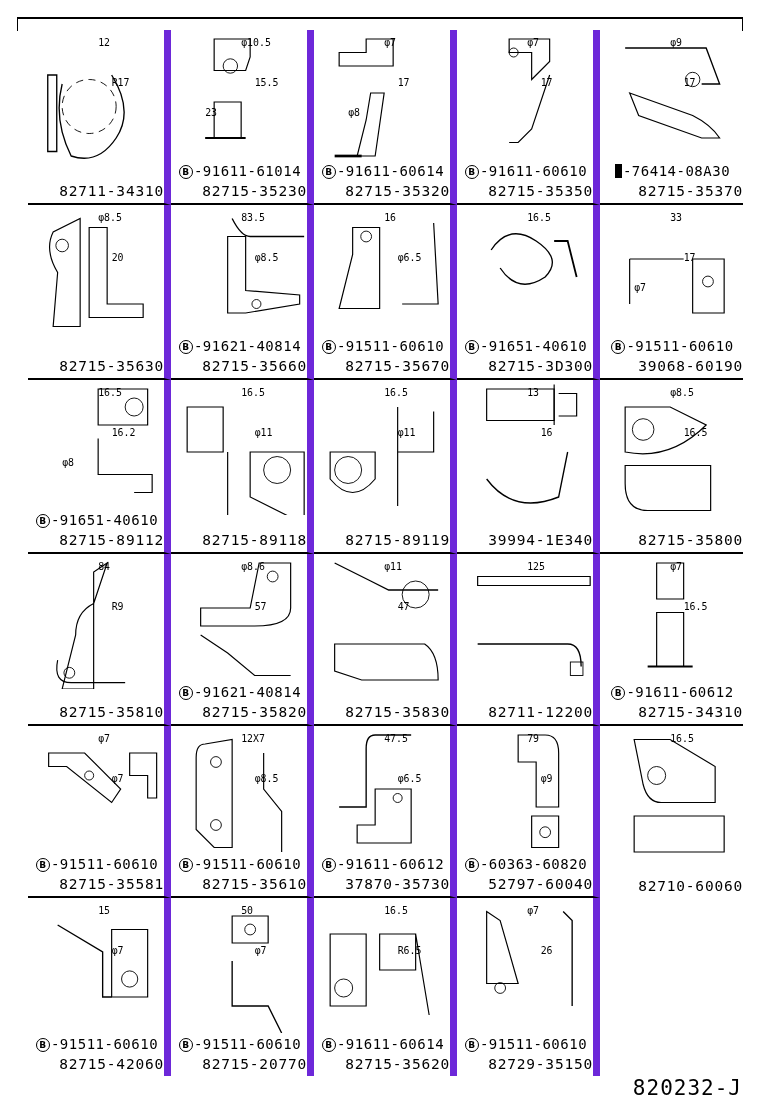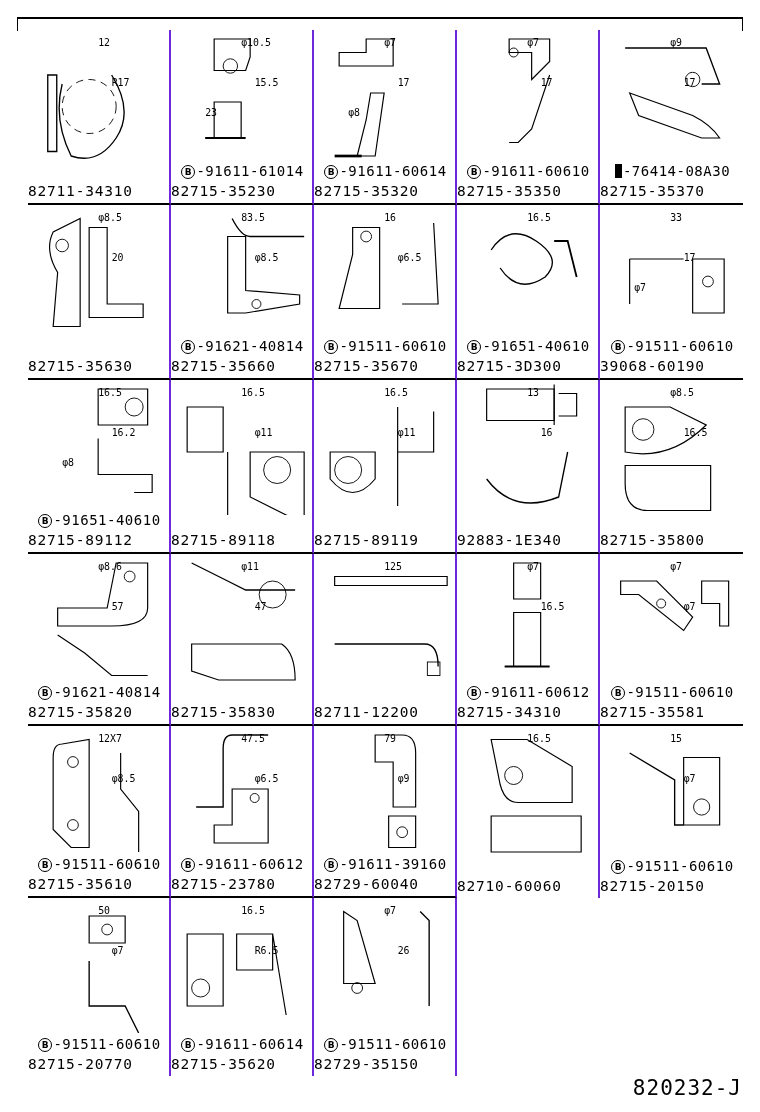--- a/index.html
+++ b/index.html
@@ -1,28 +1,28 @@
 <!DOCTYPE html>
 <html><head>
 <meta charset="utf-8">
 <style>
   html,body{margin:0;padding:0;background:#fff;}
   body{width:760px;height:1112px;position:relative;overflow:hidden;font-family:"DejaVu Sans Mono","Liberation Mono",monospace;color:#000;}
   .frame-top{position:absolute;left:17px;top:17px;width:726px;height:2px;background:#000;}
   .frame-left{position:absolute;left:17px;top:17px;width:1px;height:14px;background:#000;}
   .frame-right{position:absolute;left:742px;top:17px;width:1px;height:14px;background:#000;}
   .grid{position:absolute;left:28px;top:30px;width:715px;display:grid;grid-template-columns:repeat(5,143px);grid-template-rows:175px 175px 174px 172px 172px 178px;}
-  .cell{position:relative;border-right:2px solid #6d28d9;border-bottom:2px solid #000;box-sizing:border-box;overflow:hidden;}
+  .cell{position:relative;border-right:7px solid #6d28d9;border-bottom:2px solid #000;box-sizing:border-box;overflow:hidden;}
   .cell:nth-child(5n){border-right:none;}
   .cell.last-row{border-bottom:none;}
   .cell svg.drw{position:absolute;left:0;top:0;width:143px;height:135px;}
   .bolt{position:absolute;left:2px;right:0;bottom:24px;text-align:center;font-size:14px;letter-spacing:0.5px;white-space:nowrap;}
   .bolt .b-icon{display:inline-block;width:12px;height:12px;border:1.3px solid #000;border-radius:50%;font-size:9px;line-height:12px;text-align:center;vertical-align:1px;margin-right:1px;font-family:"DejaVu Sans",sans-serif;font-weight:bold;}
   .bolt .screw-icon{display:inline-block;width:7px;height:14px;background:#000;vertical-align:-2px;margin-right:1px;}
-  .pn{position:absolute;left:0;right:0;bottom:4px;text-align:left;font-size:14.5px;letter-spacing:0.8px;}
+  .pn{position:absolute;left:0;right:0;bottom:4px;text-align:right;font-size:14.5px;letter-spacing:0.8px;}
   .ref{position:absolute;right:18px;bottom:12px;font-size:21px;letter-spacing:1px;}
   .dim{font-family:"DejaVu Sans Mono",monospace;font-size:11px;}
 </style>
 </head>
 <body>
 
 <div class="frame-top"></div>
 <div class="frame-left"></div>
 <div class="frame-right"></div>
 
@@ -169,31 +169,41 @@
       <div class="pn">82715-89119</div>
     </div>
     <div class="cell">
       <svg class="drw" viewBox="0 0 143 150">
         <path d="M25 10 h75 v35 h-75z" fill="none" stroke="#000" stroke-width="1.3"></path>
         <path d="M100 5 v45 M105 15 h20 v25 h-20" fill="none" stroke="#000" stroke-width="1.3"></path>
         <path d="M25 110 q30 40 80 20 l10 -50" fill="none" stroke="#000" stroke-width="1.5"></path>
         <text x="70" y="18" class="dim">13</text>
         <text x="85" y="62" class="dim">16</text>
       </svg>
-      <div class="pn">92883-1E340</div>
+      <div class="pn">39994-1E340</div>
     </div>
     <div class="cell">
       <svg class="drw" viewBox="0 0 143 150">
         <path d="M20 30 h50 l40 20 q-40 40 -90 30z" fill="none" stroke="#000" stroke-width="1.3"></path>
         <circle cx="40" cy="55" r="12" fill="none" stroke="#000"></circle>
         <path d="M20 95 h95 v50 h-70 q-25 0 -25 -30z" fill="none" stroke="#000" stroke-width="1.3"></path>
         <text x="70" y="18" class="dim">φ8.5</text>
         <text x="85" y="62" class="dim">16.5</text>
       </svg>
       <div class="pn">82715-35800</div>
+    </div>
+    <div class="cell">
+      <svg class="drw" viewBox="0 0 143 150">
+        <path d="M80 10 l-15 45 q-20 10 -20 35 l-15 60 h35 v-130z" fill="none" stroke="#000" stroke-width="1.3"></path>
+        <path d="M25 118 q-5 25 15 25 h60" fill="none" stroke="#000" stroke-width="1.3"></path>
+        <circle cx="38" cy="132" r="6" fill="none" stroke="#000"></circle>
+        <text x="70" y="18" class="dim">84</text>
+        <text x="85" y="62" class="dim">R9</text>
+      </svg>
+      <div class="pn">82715-35810</div>
     </div>
     <div class="cell">
       <svg class="drw" viewBox="0 0 143 150">
         <path d="M90 10 h35 v50 q0 20 -40 20 h-60 v-20 h55z" fill="none" stroke="#000" stroke-width="1.3"></path>
         <circle cx="105" cy="25" r="6" fill="none" stroke="#000"></circle>
         <path d="M25 90 l30 20 l30 25 h40" fill="none" stroke="#000" stroke-width="1.3"></path>
         <text x="70" y="18" class="dim">φ8.6</text>
         <text x="85" y="62" class="dim">57</text>
       </svg>
       <div class="bolt"><span class="b-icon">B</span><span>-</span><span>91621-40814</span></div>
@@ -254,52 +264,52 @@
     </div>
     <div class="cell">
       <svg class="drw" viewBox="0 0 143 150">
         <path d="M100 10 h-40 q-10 0 -10 15 v65 h-30" fill="none" stroke="#000" stroke-width="1.5"></path>
         <path d="M60 70 h40 v60 h-60 v-20 h20z" fill="none" stroke="#000" stroke-width="1.3"></path>
         <circle cx="85" cy="80" r="5" fill="none" stroke="#000"></circle>
         <text x="70" y="18" class="dim">47.5</text>
         <text x="85" y="62" class="dim">φ6.5</text>
       </svg>
       <div class="bolt"><span class="b-icon">B</span><span>-</span><span>91611-60612</span></div>
-      <div class="pn">82715-23780</div>
+      <div class="pn">37870-35730</div>
     </div>
     <div class="cell">
       <svg class="drw" viewBox="0 0 143 150">
         <path d="M60 10 h30 q15 0 15 20 v60 h-25 v-50 h-20z" fill="none" stroke="#000" stroke-width="1.3"></path>
         <path d="M75 100 h30 v35 h-30z" fill="none" stroke="#000" stroke-width="1.3"></path>
         <circle cx="90" cy="118" r="6" fill="none" stroke="#000"></circle>
         <text x="70" y="18" class="dim">79</text>
         <text x="85" y="62" class="dim">φ9</text>
       </svg>
-      <div class="bolt"><span class="b-icon">B</span><span>-</span><span>91611-39160</span></div>
-      <div class="pn">82729-60040</div>
+      <div class="bolt"><span class="b-icon">B</span><span>-</span><span>60363-60820</span></div>
+      <div class="pn">52797-60040</div>
     </div>
     <div class="cell last-row">
       <svg class="drw" viewBox="0 0 143 150">
         <path d="M30 15 h40 l50 30 v40 h-60 q-15 0 -20 -20z" fill="none" stroke="#000" stroke-width="1.3"></path>
         <circle cx="55" cy="55" r="10" fill="none" stroke="#000"></circle>
         <path d="M30 100 h100 v40 h-100z" fill="none" stroke="#000" stroke-width="1.3"></path>
         <text x="70" y="18" class="dim">16.5</text>
       </svg>
       <div class="pn">82710-60060</div>
     </div>
     <div class="cell last-row">
       <svg class="drw" viewBox="0 0 143 150">
         <path d="M25 30 l50 30 v50 h10" fill="none" stroke="#000" stroke-width="1.5"></path>
         <path d="M85 35 h40 v75 h-40z" fill="none" stroke="#000" stroke-width="1.3"></path>
         <circle cx="105" cy="90" r="9" fill="none" stroke="#000"></circle>
         <text x="70" y="18" class="dim">15</text>
         <text x="85" y="62" class="dim">φ7</text>
       </svg>
       <div class="bolt"><span class="b-icon">B</span><span>-</span><span>91511-60610</span></div>
-      <div class="pn">82715-20150</div>
+      <div class="pn">82715-42060</div>
     </div>
     <div class="cell last-row">
       <svg class="drw" viewBox="0 0 143 150">
         <path d="M60 20 h40 v30 h-40z" fill="none" stroke="#000" stroke-width="1.3"></path>
         <circle cx="80" cy="35" r="6" fill="none" stroke="#000"></circle>
         <path d="M60 70 v50 h40 l15 30" fill="none" stroke="#000" stroke-width="1.5"></path>
         <text x="70" y="18" class="dim">50</text>
         <text x="85" y="62" class="dim">φ7</text>
       </svg>
       <div class="bolt"><span class="b-icon">B</span><span>-</span><span>91511-60610</span></div>

